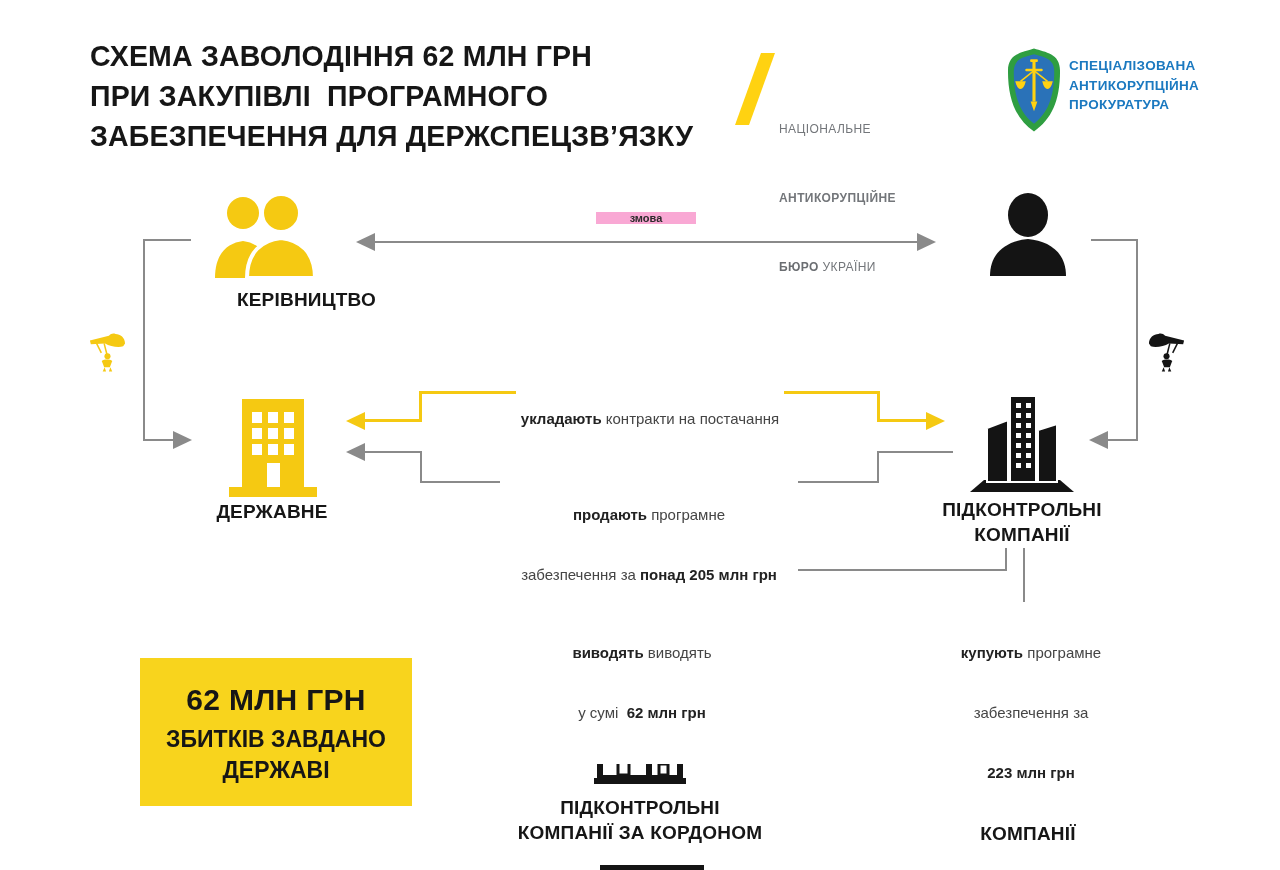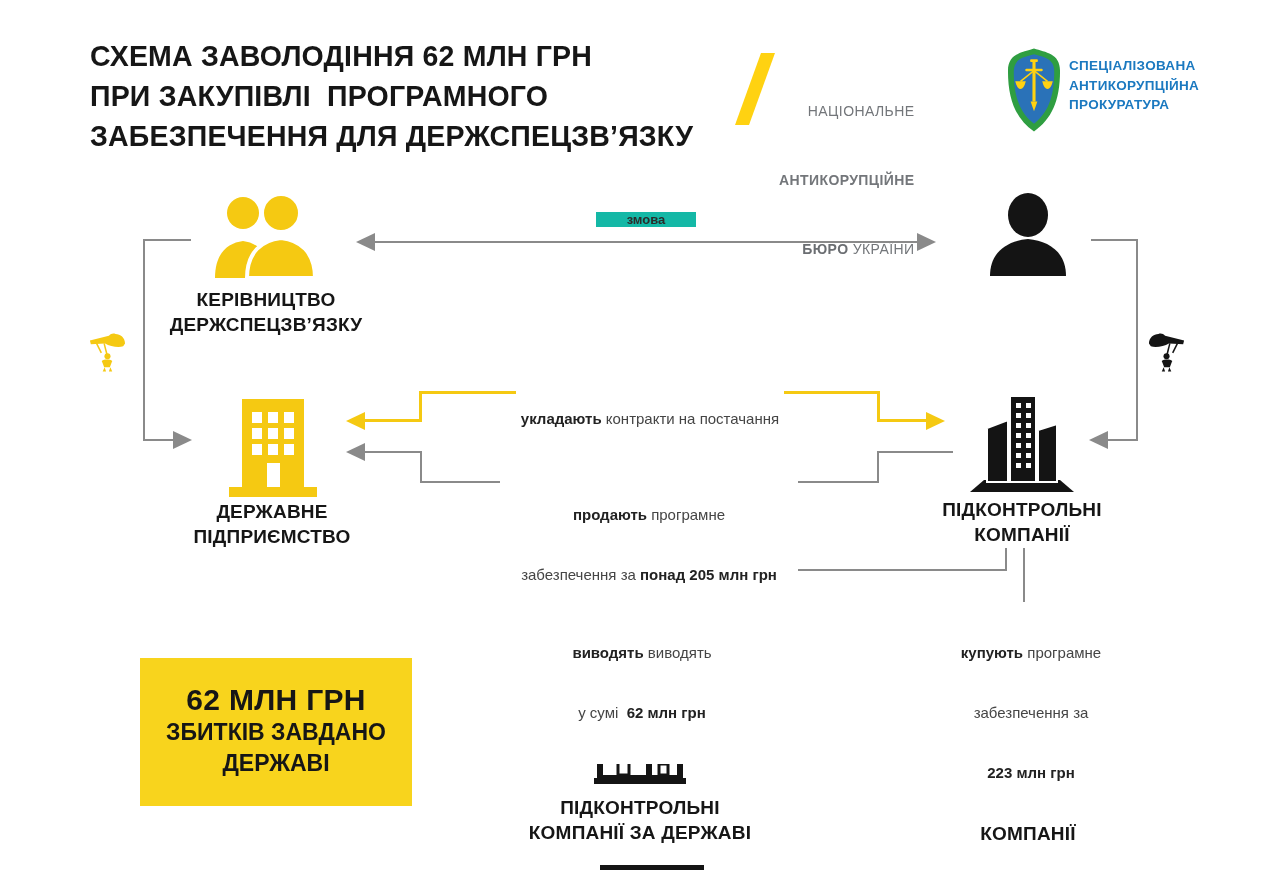--- a/index.html
+++ b/index.html
@@ -14,34 +14,34 @@
   .ar.r{border-top:9px solid transparent;border-bottom:9px solid transparent;border-left:19px solid #8a8a8a;}
   .ar.l{border-top:9px solid transparent;border-bottom:9px solid transparent;border-right:19px solid #8a8a8a;}
   .ar.d{border-left:9px solid transparent;border-right:9px solid transparent;border-top:18px solid #8a8a8a;}
   .ar.r.y{border-left-color:#F5C912;}
   .ar.l.y{border-right-color:#F5C912;}
   
   .title{left:90px;top:36px;font-size:30px;font-weight:bold;line-height:40px;color:#161616;
          transform:scaleX(.95);transform-origin:0 0;letter-spacing:.2px;}
   .title div{white-space:pre;}
   
-  .nabu-text{left:779px;top:54px;font-size:14px;line-height:23px;color:#73767a;letter-spacing:.4px;white-space:pre;text-align:right;}
+  .nabu-text{left:779px;top:72px;font-size:12px;line-height:23px;color:#73767a;letter-spacing:.4px;white-space:pre;}
   .nabu-text b{color:#6b6e72;}
   .sap-text{left:1069px;top:56px;font-size:13.5px;line-height:19.5px;font-weight:bold;color:#1b79c0;letter-spacing:.3px;}
   
   .nlabel{position:absolute;text-align:center;font-weight:bold;font-size:19px;line-height:25px;color:#161616;letter-spacing:.2px;}
   
   .txt{position:absolute;text-align:center;font-size:15px;line-height:20px;color:#454545;
        background:#fff;white-space:pre-wrap;z-index:3;padding:1px 4px;}
   .txt b{color:#222;}
-  .zmova{position:absolute;text-align:center;font-weight:bold;font-size:13px;color:#2b2b2b;background:#14b8a6;z-index:3;}
+  .zmova{position:absolute;text-align:center;font-weight:bold;font-size:11px;color:#2b2b2b;background:#f9a8d4;z-index:3;}
   
   .dbox{left:140px;top:658px;width:272px;height:148px;background:#F8D41D;text-align:center;color:#161616;}
   .dbox .big{margin-top:25px;font-size:30px;font-weight:bold;letter-spacing:.3px;}
-  .dbox .small{font-size:23px;font-weight:bold;line-height:31px;}
+  .dbox .small{font-size:23px;font-weight:bold;line-height:31px;margin-top:7px;}
   svg{display:block;}
   .puppet{color:#141414;}
   .puppet.yel{color:#F5C912;transform:scaleX(-1);}
 </style>
 </head>
 <body>
 
 <div id="stage">
 
   <div class="abs title">
@@ -149,23 +149,22 @@
   <div class="abs" style="left:209px;top:191px;">
     <svg width="112" height="88" viewBox="0 0 112 86">
       <g fill="#F5C912">
         <circle cx="34" cy="21" r="16"></circle>
         <path d="M6,86 C6,62 18,51 34,49 C50,51 60,62 60,86 Z"></path>
         <circle cx="72" cy="21" r="19" stroke="#fff" stroke-width="4"></circle>
         <path d="M38,86 C38,60 53,48 72,46 C91,48 106,60 106,86 Z" stroke="#fff" stroke-width="4"></path>
       </g>
     </svg>
   </div>
-  <div class="nlabel" style="left:156px;top:287px;width:220px;">
+  <div class="nlabel" style="left:156px;top:287px;width:220px;text-align:right;">
     <div>КЕРІВНИЦТВО</div>
-    <div>ДЕРЖСПЕЦЗВ’ЯЗКУ</div>
   </div>
 
   <div class="abs" style="left:985px;top:191px;">
     <svg width="86" height="86" viewBox="0 0 86 84">
       <g fill="#141414">
         <ellipse cx="43" cy="23" rx="20" ry="22"></ellipse>
         <path d="M5,84 C5,60 22,49 43,47 C64,49 81,60 81,84 Z"></path>
       </g>
     </svg>
   </div>
@@ -214,21 +213,20 @@
           <rect x="55" y="29" width="10" height="11"></rect>
         <rect x="23" y="45" width="10" height="11"></rect>
           <rect x="39" y="45" width="10" height="11"></rect>
           <rect x="55" y="45" width="10" height="11"></rect>
         <rect x="38" y="64" width="13" height="24"></rect>
       </g>
     </svg>
   </div>
   <div class="nlabel" style="left:162px;top:499px;width:220px;">
     <div>ДЕРЖАВНЕ</div>
-    <div>ПІДПРИЄМСТВО</div>
   </div>
 
   <div class="abs" style="left:970px;top:392px;">
     <svg width="104" height="104" viewBox="0 0 104 104">
       <polygon points="14,88 90,88 104,100 0,100" fill="#141414"></polygon>
       <g fill="#141414" stroke="#fff" stroke-width="2">
         <polygon points="17,36 38,28 38,90 17,90"></polygon>
         <rect x="40" y="4" width="26" height="86"></rect>
         <polygon points="68,38 87,32 87,90 68,90"></polygon>
       </g>
@@ -275,21 +273,21 @@
       </g>
       <g fill="none" stroke="#141414" stroke-width="3">
         <rect x="26" y="65" width="11" height="13"></rect>
         <rect x="67" y="67" width="9" height="11"></rect>
       </g>
       <line x1="2" y1="84" x2="94" y2="84" stroke="#141414" stroke-width="6"></line>
     </svg>
   </div>
   <div class="nlabel" style="left:500px;top:795px;width:280px;">
     <div>ПІДКОНТРОЛЬНІ</div>
-    <div>КОМПАНІЇ ЗА ДЕРЖАВІ</div>
+    <div>КОМПАНІЇ ЗА КОРДОНОМ</div>
   </div>
 
   <div class="abs" style="left:976px;top:716px;">
     <svg width="104" height="96" viewBox="0 0 104 96">
       <rect x="2" y="86" width="100" height="9" fill="#141414"></rect>
       <polygon points="12,30 34,22 34,86 12,86" fill="#141414"></polygon>
       <rect x="36" y="6" width="27" height="80" fill="#141414"></rect>
       <polygon points="65,28 88,34 88,86 65,86" fill="#fff" stroke="#141414" stroke-width="4"></polygon>
       <g fill="#fff">
         <rect x="21" y="34" width="11" height="3.5"></rect>

